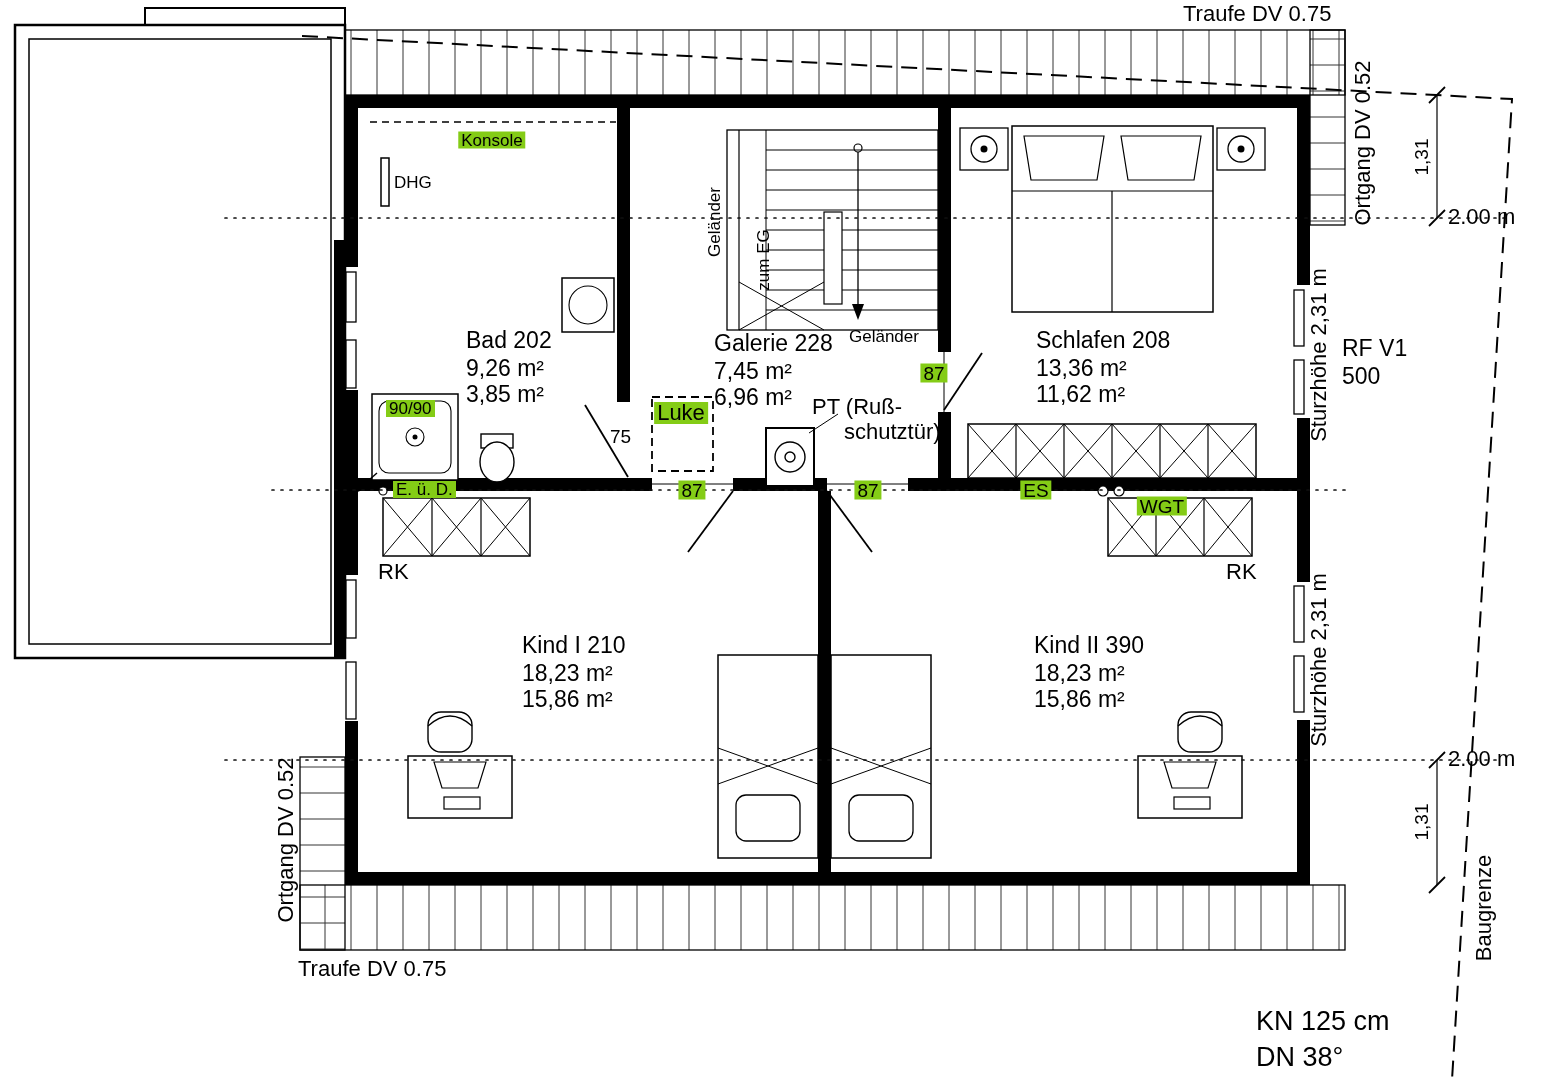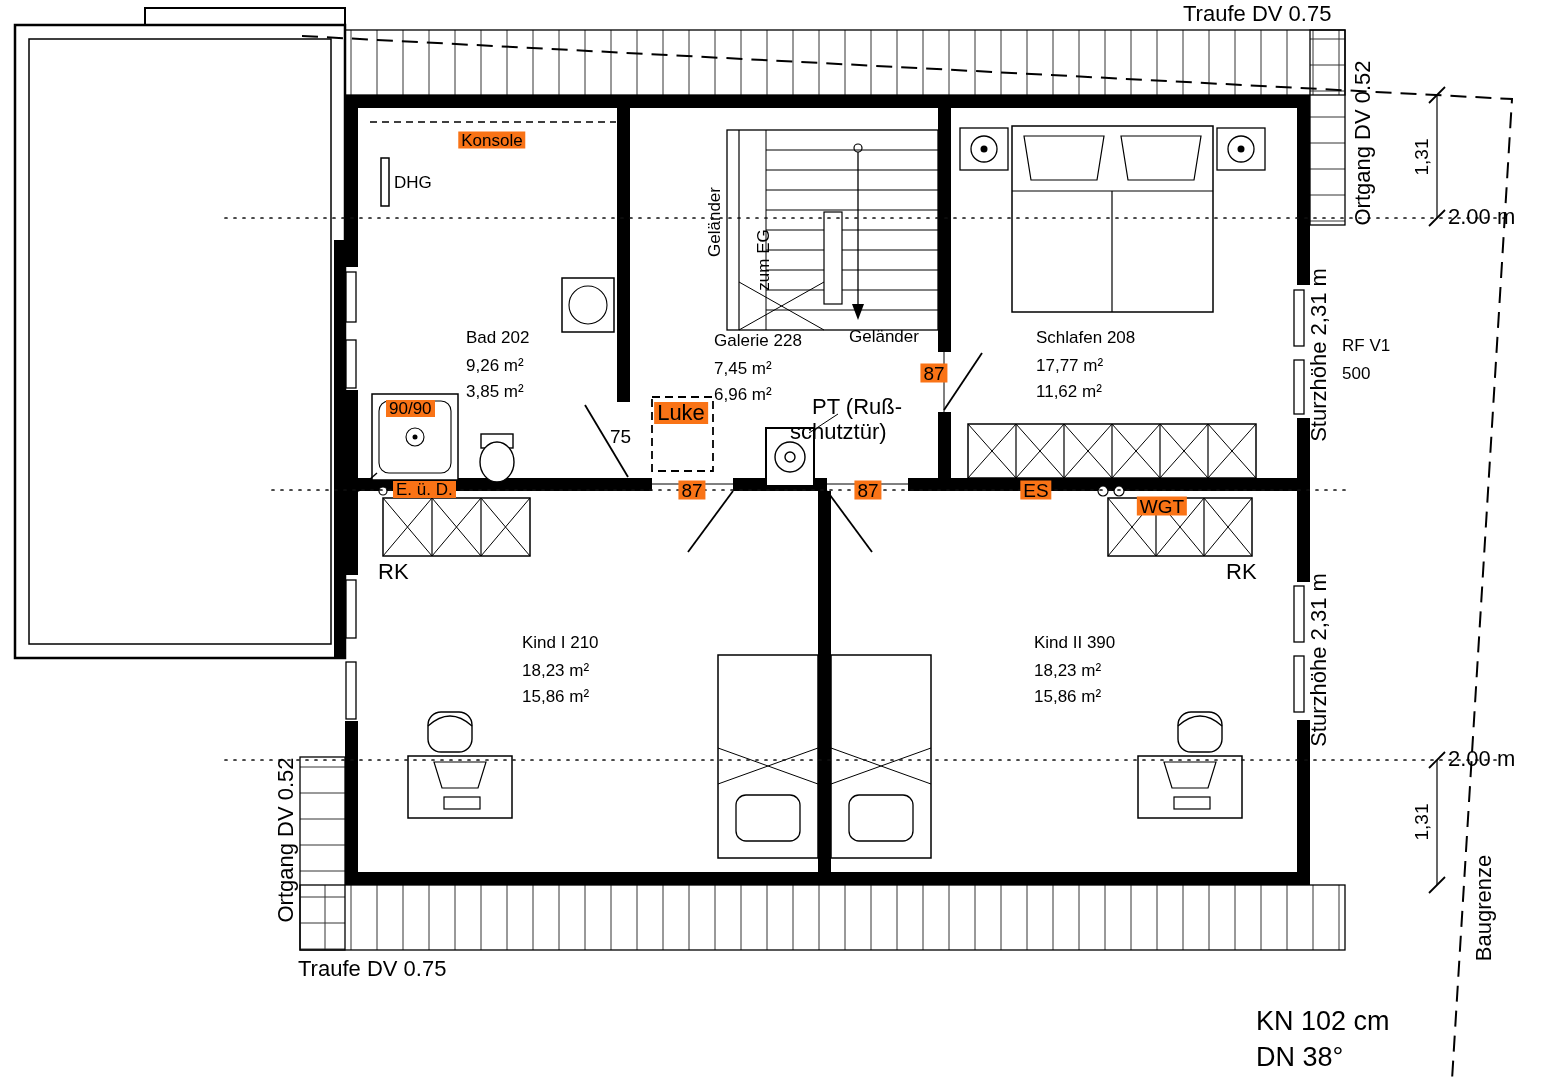--- a/index.html
+++ b/index.html
@@ -1,26 +1,26 @@
 <!DOCTYPE html>
 <html><head>
 <meta charset="utf-8">
 <style>
   html,body{margin:0;padding:0;background:#fff}
   .plan{position:relative;width:1548px;height:1080px;background:#fff;overflow:hidden;
         font-family:"Liberation Sans", sans-serif;color:#000}
   .plan svg{position:absolute;left:0;top:0}
   .lbl{position:absolute;white-space:nowrap;font-size:22px;line-height:1}
-  .room{font-size:17px}
+  .room{font-size:23px}
   .sm{font-size:17px}
   .sm2{font-size:19px}
   .big{font-size:27px}
   .c{transform:translate(-50%,-50%)}
   .v{transform:translate(-50%,-50%) rotate(-90deg)}
-  .bg{background:#f97316;padding:0 3px}
+  .bg{background:#84cc16;padding:0 3px}
 </style>
 </head>
 <body>
 
 <div class="plan">
 
 <svg width="1548" height="1080" viewBox="0 0 1548 1080">
   <defs>
     <pattern id="vh" width="26" height="40" patternUnits="userSpaceOnUse">
       <line x1="13" y1="0" x2="13" y2="40" stroke="#333" stroke-width="1"></line>
@@ -214,56 +214,56 @@
 <div class="lbl v" style="left:1363px;top:143px">Ortgang DV 0.52</div>
 <div class="lbl v sm2" style="left:1421px;top:157px">1,31</div>
 <div class="lbl" style="left:1448px;top:206px">2.00 m</div>
 <div class="lbl v" style="left:1319px;top:355px">Sturzhöhe 2,31 m</div>
 <div class="lbl room" style="left:1342px;top:337px">RF V1</div>
 <div class="lbl room" style="left:1342px;top:365px">500</div>
 <div class="lbl v" style="left:1319px;top:660px">Sturzhöhe 2,31 m</div>
 <div class="lbl" style="left:1448px;top:748px">2.00 m</div>
 <div class="lbl v sm2" style="left:1421px;top:822px">1,31</div>
 <div class="lbl v" style="left:1484px;top:908px">Baugrenze</div>
-<div class="lbl big" style="left:1256px;top:1008px">KN 102 cm</div>
+<div class="lbl big" style="left:1256px;top:1008px">KN 125 cm</div>
 <div class="lbl big" style="left:1256px;top:1044px">DN 38°</div>
 <div class="lbl v" style="left:286px;top:840px">Ortgang DV 0.52</div>
 <div class="lbl" style="left:298px;top:958px">Traufe DV 0.75</div>
 
 <div class="lbl sm c bg" style="left:492px;top:140px">Konsole</div>
 <div class="lbl sm" style="left:394px;top:174px">DHG</div>
 <div class="lbl sm v" style="left:714px;top:222px">Geländer</div>
 <div class="lbl sm v" style="left:763px;top:260px">zum EG</div>
 <div class="lbl sm" style="left:849px;top:328px">Geländer</div>
 
 <div class="lbl room" style="left:466px;top:329px">Bad 202</div>
 <div class="lbl room" style="left:466px;top:357px">9,26 m²</div>
 <div class="lbl room" style="left:466px;top:383px">3,85 m²</div>
 
 <div class="lbl room" style="left:714px;top:332px">Galerie 228</div>
 <div class="lbl room" style="left:714px;top:360px">7,45 m²</div>
 <div class="lbl room" style="left:714px;top:386px">6,96 m²</div>
 
 <div class="lbl room" style="left:1036px;top:329px">Schlafen 208</div>
-<div class="lbl room" style="left:1036px;top:357px">17,77 m²</div>
+<div class="lbl room" style="left:1036px;top:357px">13,36 m²</div>
 <div class="lbl room" style="left:1036px;top:383px">11,62 m²</div>
 
 <div class="lbl room" style="left:522px;top:634px">Kind I 210</div>
 <div class="lbl room" style="left:522px;top:662px">18,23 m²</div>
 <div class="lbl room" style="left:522px;top:688px">15,86 m²</div>
 
 <div class="lbl room" style="left:1034px;top:634px">Kind II 390</div>
 <div class="lbl room" style="left:1034px;top:662px">18,23 m²</div>
 <div class="lbl room" style="left:1034px;top:688px">15,86 m²</div>
 
 <div class="lbl sm2 c bg" style="left:934px;top:373px">87</div>
 <div class="lbl c bg" style="left:681px;top:413px">Luke</div>
 <div class="lbl sm2" style="left:610px;top:427px">75</div>
 <div class="lbl" style="left:812px;top:396px">PT (Ruß-</div>
-<div class="lbl" style="left:790px;top:421px">schutztür)</div>
+<div class="lbl" style="left:844px;top:421px">schutztür)</div>
 <div class="lbl sm bg" style="left:386px;top:400px">90/90</div>
 <div class="lbl sm bg" style="left:393px;top:481px">E. ü. D.</div>
 <div class="lbl sm2 c bg" style="left:692px;top:490px">87</div>
 <div class="lbl sm2 c bg" style="left:868px;top:490px">87</div>
 <div class="lbl sm2 c bg" style="left:1036px;top:490px">ES</div>
 <div class="lbl sm2 c bg" style="left:1162px;top:506px">WGT</div>
 <div class="lbl" style="left:378px;top:561px">RK</div>
 <div class="lbl" style="left:1226px;top:561px">RK</div>
 
 </div>

